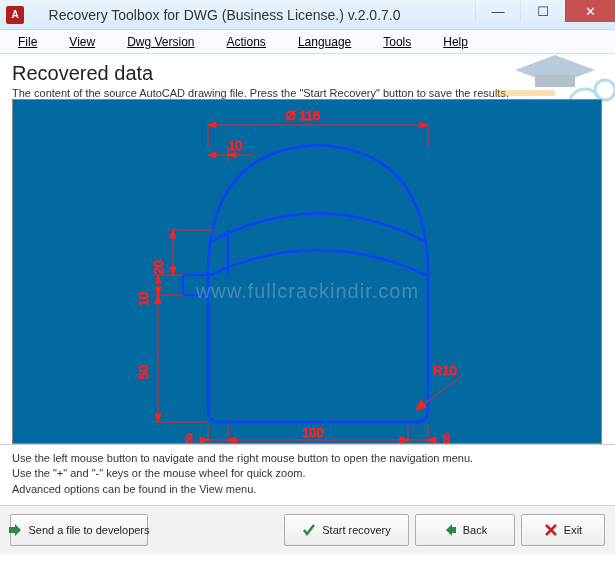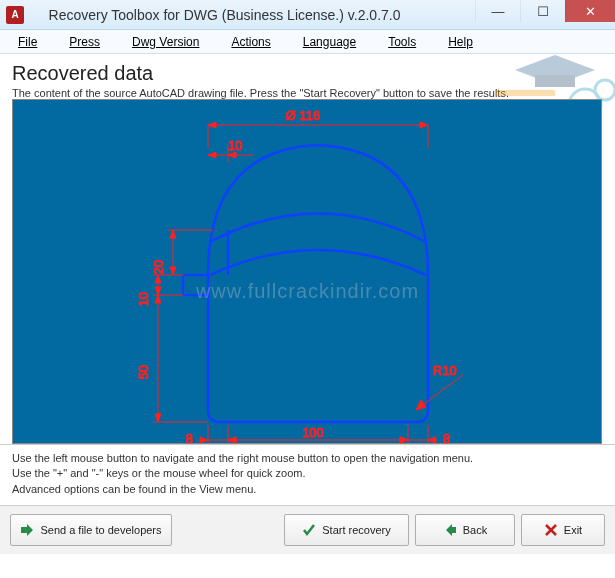--- a/index.html
+++ b/index.html
@@ -106,21 +106,21 @@
       border-radius: 2px;
       display: flex;
       align-items: center;
       justify-content: center;
       gap: 6px;
       font-size: 11px;
       color: #222;
       cursor: pointer;
       white-space: nowrap;
     }
-    .btn-developers { width: 162px; }
+    .btn-developers { width: 138px; }
     .spacer { flex: 1; }
     .btn-back { width: 100px; }
     .btn-start { width: 125px; }
     .btn-exit { width: 84px; }
     .icn { width: 14px; height: 14px; display: inline-flex; align-items: center; justify-content: center; }
     .watermark {
       position: absolute;
       top: 280px; left: 0; width: 615px;
       text-align: center;
       font-size: 20px;
@@ -147,21 +147,21 @@
   <div class="titlebar-title">Recovery Toolbox for DWG (Business License.) v.2.0.7.0</div>
   <div class="win-controls">
     <div class="win-btn min">—</div>
     <div class="win-btn max">☐</div>
     <div class="win-btn close">✕</div>
   </div>
 </div>
 
 <div class="menubar">
   <div class="menu-item"><span class="ul">File</span></div>
-  <div class="menu-item"><span class="ul">Press</span></div>
+  <div class="menu-item"><span class="ul">View</span></div>
   <div class="menu-item"><span class="ul">Dwg Version</span></div>
   <div class="menu-item"><span class="ul">Actions</span></div>
   <div class="menu-item"><span class="ul">Language</span></div>
   <div class="menu-item"><span class="ul">Tools</span></div>
   <div class="menu-item"><span class="ul">Help</span></div>
 </div>
 
 <svg class="bg-decor" viewBox="0 0 120 80">
   <circle cx="90" cy="55" r="16" fill="none" stroke="#2aa0c8" stroke-width="3"></circle>
   <circle cx="110" cy="40" r="10" fill="none" stroke="#2aa0c8" stroke-width="3"></circle>

